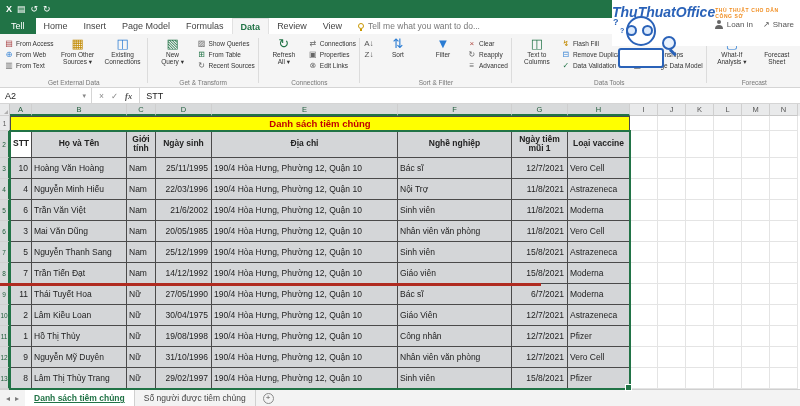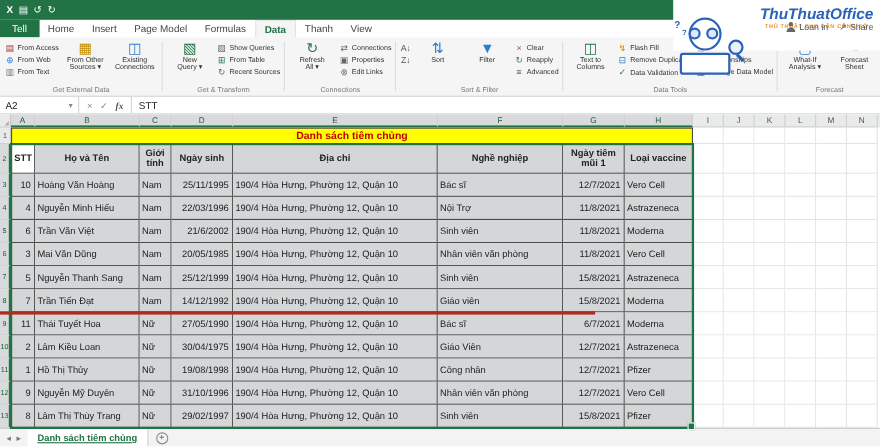--- a/index.html
+++ b/index.html
@@ -32,21 +32,21 @@
 .rg-cols{display:flex;flex:1;align-items:flex-start;gap:3px;}
 .rg-label{text-align:center;font-size:6.5px;color:#777;padding-top:1px;}
 .btn-large{width:42px;display:flex;flex-direction:column;align-items:center;font-size:6.5px;color:#333;text-align:center;line-height:1.15;padding-top:1px;cursor:default;}
 .btn-large .icon{font-size:13px;line-height:14px;}
 .blabel{white-space:pre-line;}
 .small-stack{display:flex;flex-direction:column;gap:2px;padding-top:3px;}
 .btn-small{display:flex;align-items:center;gap:2px;font-size:6.5px;color:#333;white-space:nowrap;}
 .btn-small .icon{font-size:8px;width:10px;text-align:center;}
 
 .formulabar{height:16px;display:flex;align-items:center;background:#fff;border-bottom:1px solid #d5d5d5;font-size:9px;}
-.namebox{width:72px;height:100%;padding:0 5px;display:flex;align-items:center;justify-content:space-between;border-right:1px solid #d5d5d5;}
+.namebox{width:92px;height:100%;padding:0 5px;display:flex;align-items:center;justify-content:space-between;border-right:1px solid #d5d5d5;}
 .namebox .dd{color:#888;font-size:7px;}
 .fbtns{display:flex;gap:7px;padding:0 7px;color:#888;border-right:1px solid #d5d5d5;height:100%;align-items:center;font-size:8.5px;}
 .fx{font-family:"Liberation Serif",serif;font-style:italic;font-weight:bold;color:#555;}
 .fcontent{padding-left:6px;color:#222;}
 
 #grid{position:relative;height:285px;background:#fff;}
 .colheads{display:flex;height:12px;background:var(--head-bg);font-size:7.5px;color:#555;}
 .ch{display:flex;align-items:center;justify-content:center;border-right:1px solid #cfcfcf;border-bottom:1px solid #c8c8c8;height:12px;}
 .ch.sel{background:var(--head-sel);color:#1e5c3a;border-bottom:2px solid var(--excel-green);}
 .ch.gut{width:10px;position:relative;}
@@ -73,21 +73,21 @@
 .stab.active .stab-label{text-decoration:underline;}
 .addsheet{width:11px;height:11px;border:1px solid #8a8a8a;border-radius:50%;display:flex;align-items:center;justify-content:center;color:#555;margin:auto 0 auto 7px;font-size:8px;line-height:1;}
 
 .account{position:absolute;top:20px;right:6px;z-index:22;display:flex;gap:10px;align-items:center;font-size:8px;color:#555;}
 .person{width:9px;height:9px;position:relative;display:inline-block;}
 .person::before{content:'';position:absolute;left:2.5px;top:0;width:4px;height:4px;border-radius:50%;background:#666;}
 .person::after{content:'';position:absolute;left:0.5px;top:4.5px;width:8px;height:4px;border-radius:4px 4px 0 0;background:#666;}
 .acc-item{display:flex;align-items:center;gap:3px;}
 
 .logo{position:absolute;top:0;right:0;width:188px;height:46px;background:#fff;z-index:20;display:flex;align-items:flex-start;justify-content:flex-end;padding:5px 6px 0 0;}
-.logo-textwrap{display:flex;flex-direction:column;align-items:center;}
+.logo-textwrap{display:flex;flex-direction:row;align-items:center;}
 .logo-title{font-size:14px;font-weight:bold;font-style:italic;color:var(--logo-blue);line-height:1;}
 .logo-sub{font-size:5px;font-weight:bold;color:var(--logo-orange);letter-spacing:.6px;margin-top:2px;}
 .mascot{position:absolute;top:16px;right:122px;width:66px;height:60px;z-index:21;}
 .m-head{position:absolute;left:14px;top:0;width:30px;height:30px;border-radius:50%;background:#fff;border:2px solid var(--logo-blue);}
 .m-glass{width:11px;height:11px;border-radius:50%;border:2px solid var(--logo-blue);background:#dceafc;position:absolute;top:9px;}
 .m-glass.l{left:14px;}.m-glass.r{left:30px;}
 .m-laptop{position:absolute;left:6px;top:32px;width:46px;height:20px;background:#fff;border:2px solid var(--logo-blue);border-radius:3px;}
 .m-mag{position:absolute;right:2px;top:20px;width:14px;height:14px;border:2.5px solid var(--logo-blue);border-radius:50%;background:rgba(220,234,252,.6);}
 .m-mag-h{position:absolute;right:1px;top:35px;width:8px;height:2.5px;background:var(--logo-blue);transform:rotate(45deg);}
 .q{position:absolute;color:var(--logo-blue);font-weight:bold;}
@@ -111,23 +111,27 @@
 </div>
 
 <div class="tabrow">
   <div id="ribbon-tabs" style="display:flex;align-items:stretch;">
       <div class="rtab file">Tell</div>
       <div class="rtab">Home</div>
       <div class="rtab">Insert</div>
       <div class="rtab">Page Model</div>
       <div class="rtab">Formulas</div>
       <div class="rtab active">Data</div>
-      <div class="rtab">Thanh</div>
+      <div class="rtab">Review</div>
       <div class="rtab">View</div>
     </div>
+  <div class="tellme">
+    <span class="bulb"></span>
+    <span>Tell me what you want to do...</span>
+  </div>
 </div>
 
 <div class="ribbon">
   <div id="ribbon-groups" style="display:flex;align-items:stretch;">
       <div class="rgroup">
         <div class="rg-cols">
           <div class="small-stack">
             <div class="btn-small">
               <span class="icon" style="color: rgb(164, 55, 58);">▤</span>
               <span>From Access</span>
@@ -545,20 +549,23 @@
 
 <div class="sheetbar">
   <div class="snav">
     <span>◂</span>
     <span>▸</span>
   </div>
   <div id="sheet-tabs" style="display:flex;align-items:stretch;">
       <div class="stab active">
         <span class="stab-label">Danh sách tiêm chủng</span>
       </div>
+      <div class="stab">
+        <span class="stab-label">Số người được tiêm chủng</span>
+      </div>
     </div>
   <div class="addsheet">+</div>
 </div>
 
 <div class="account">
   <div class="acc-item">
     <span class="person"></span>
     <span>Loan in</span>
   </div>
   <div class="acc-item">

